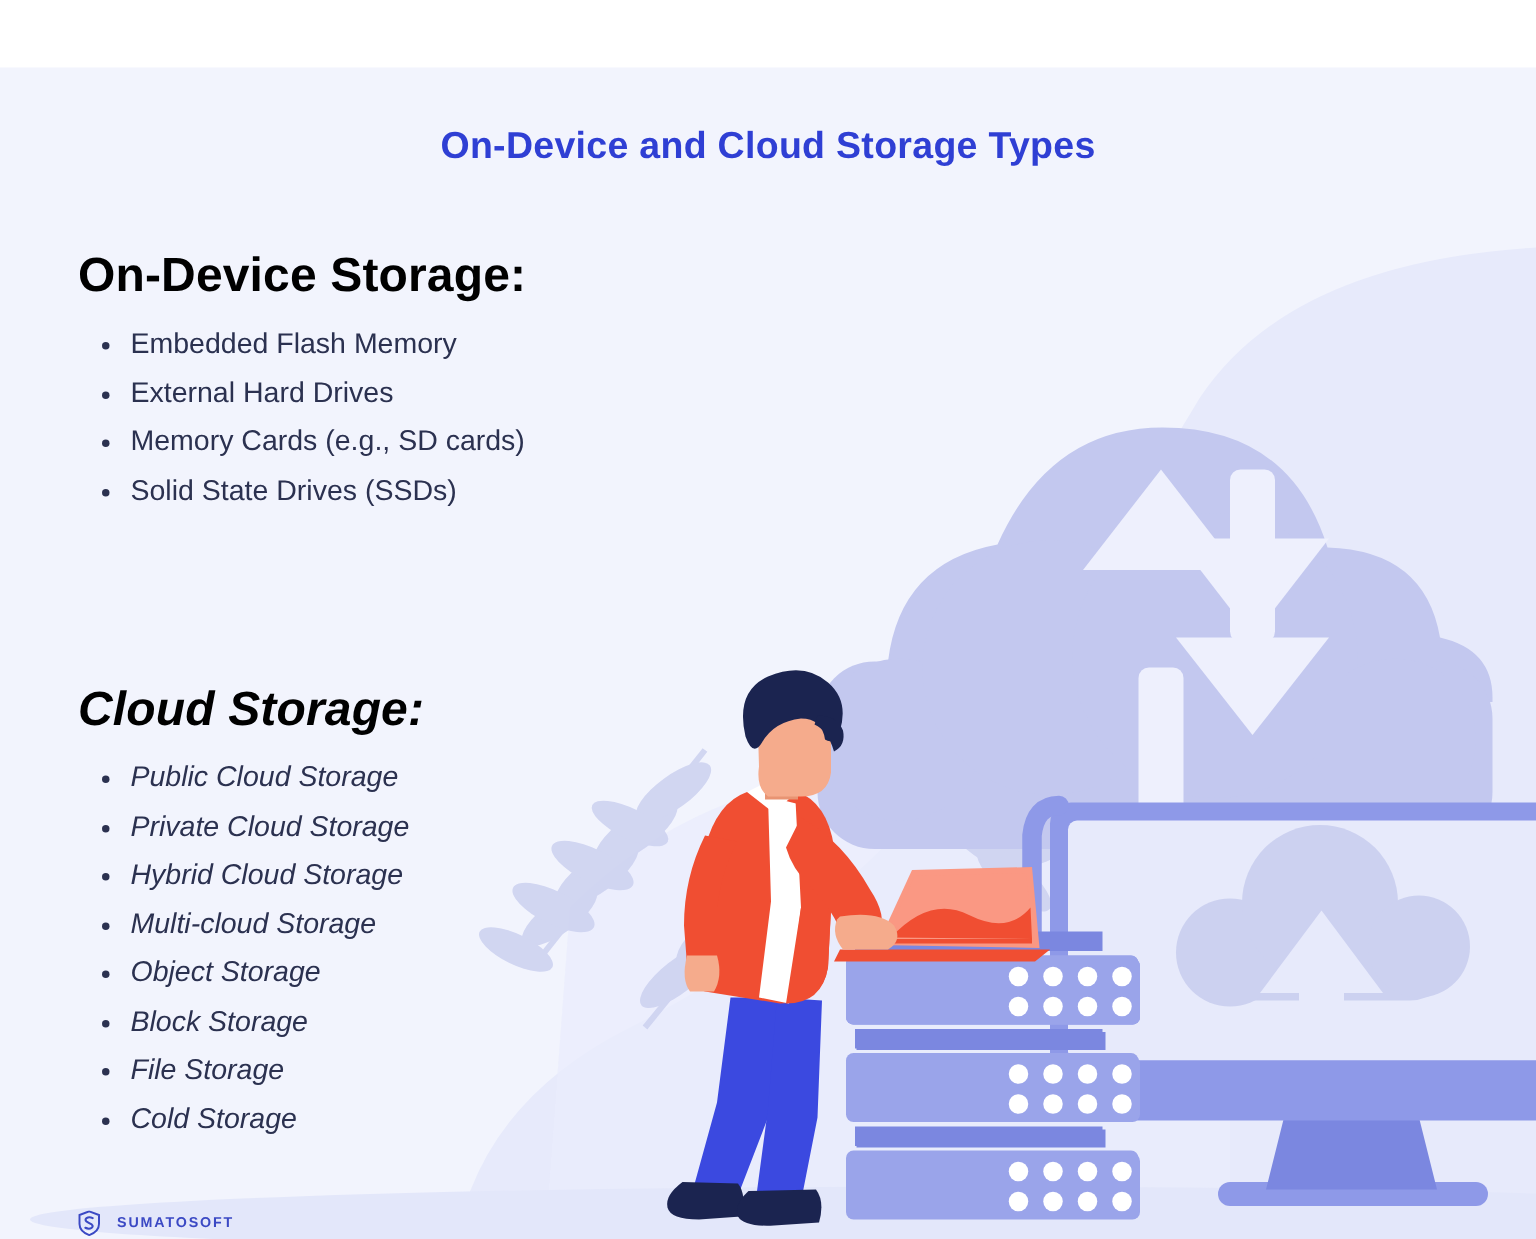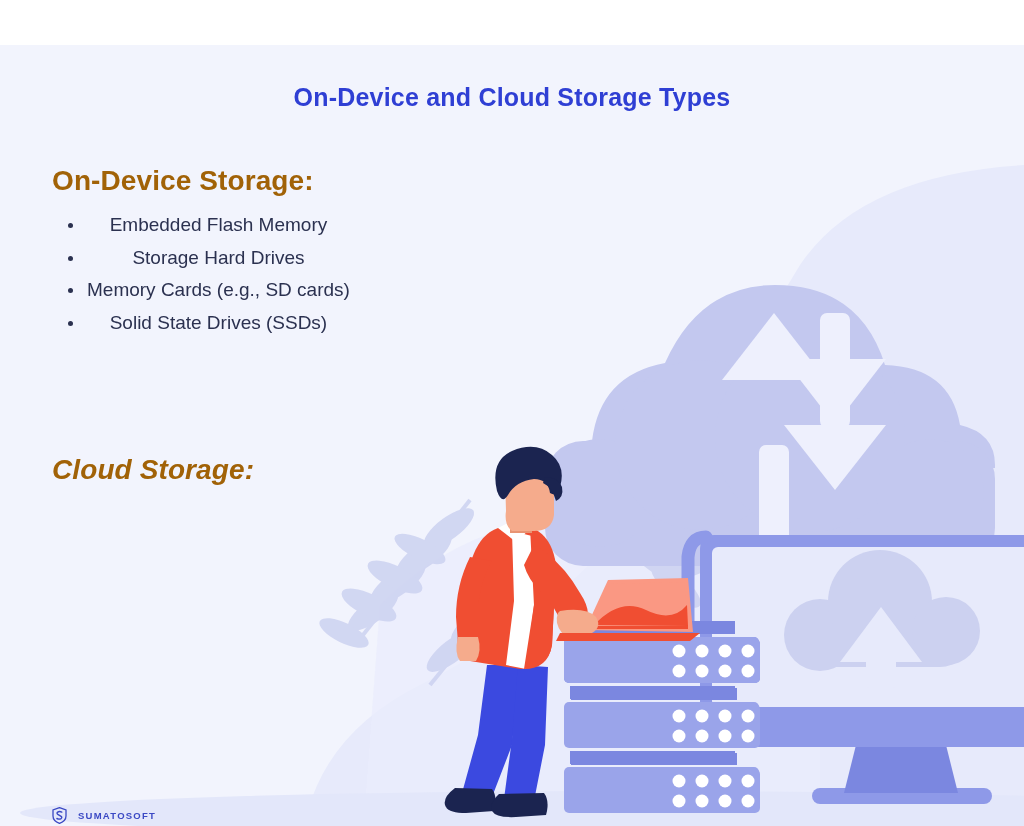--- a/index.html
+++ b/index.html
@@ -46,32 +46,31 @@
   }
 
   .section {
     position: absolute;
     left: 52px;
   }
   .section-ondevice { top: 120px; }
   .section-cloud    { top: 409px; font-style: italic; }
 
   .section-heading {
-    font-size: 28px;
+    font-size: 32px;
     font-weight: bold;
-    color: #a16207;
+    color: #000000;
     margin: 0 0 12px 0;
     letter-spacing: 0.1px;
   }
 
   ul.bullets {
     list-style: none;
     margin: 0;
     padding: 0;
-    text-align: center;
   }
   ul.bullets li {
     position: relative;
     padding-left: 35px;
     font-size: 19px;
     line-height: 32.5px;
     color: #2b3150;
     max-width: 420px;
   }
   ul.bullets li::before {
@@ -346,28 +345,38 @@
   </svg>
 
   <div class="content">
 
     <div class="page-title">On-Device and Cloud Storage Types</div>
 
     <div class="section section-ondevice">
       <h2 class="section-heading">On-Device Storage:</h2>
       <ul class="bullets">
         <li>Embedded Flash Memory</li>
-        <li>Storage Hard Drives</li>
+        <li>External Hard Drives</li>
         <li>Memory Cards (e.g., SD cards)</li>
         <li>Solid State Drives (SSDs)</li>
       </ul>
     </div>
 
     <div class="section section-cloud">
       <h2 class="section-heading">Cloud Storage:</h2>
+      <ul class="bullets">
+        <li>Public Cloud Storage</li>
+        <li>Private Cloud Storage</li>
+        <li>Hybrid Cloud Storage</li>
+        <li>Multi-cloud Storage</li>
+        <li>Object Storage</li>
+        <li>Block Storage</li>
+        <li>File Storage</li>
+        <li>Cold Storage</li>
+      </ul>
     </div>
 
     <div class="logo">
       <svg width="15" height="17" viewBox="0 0 15 17" xmlns="http://www.w3.org/2000/svg">
         <path d="M7.5 0.6 L 14 3 L 14 9 Q 14 14 7.5 16.4 Q 1 14 1 9 L 1 3 Z" fill="none" stroke="#3b49c4" stroke-width="1.3"></path>
         <path d="M9.8 5.1 Q 7.4 3.9 5.7 5.1 Q 4.3 6.2 5.8 7.4 Q 7.5 8.4 9.1 9.3 Q 10.5 10.5 9 11.6 Q 7.3 12.7 4.9 11.5" fill="none" stroke="#3b49c4" stroke-width="1.4" stroke-linecap="round"></path>
       </svg>
       <span class="logo-text">SUMATOSOFT</span>
     </div>
 

